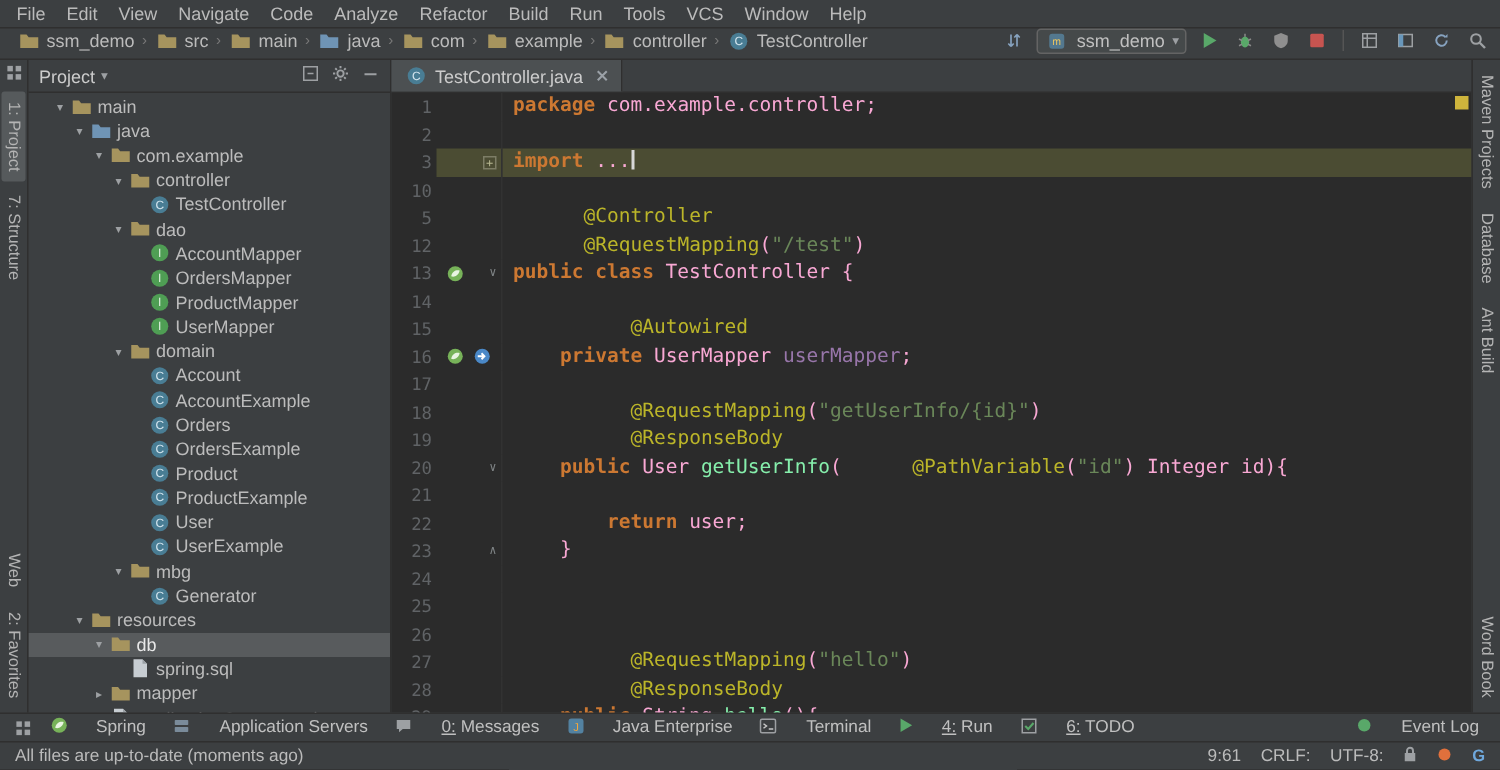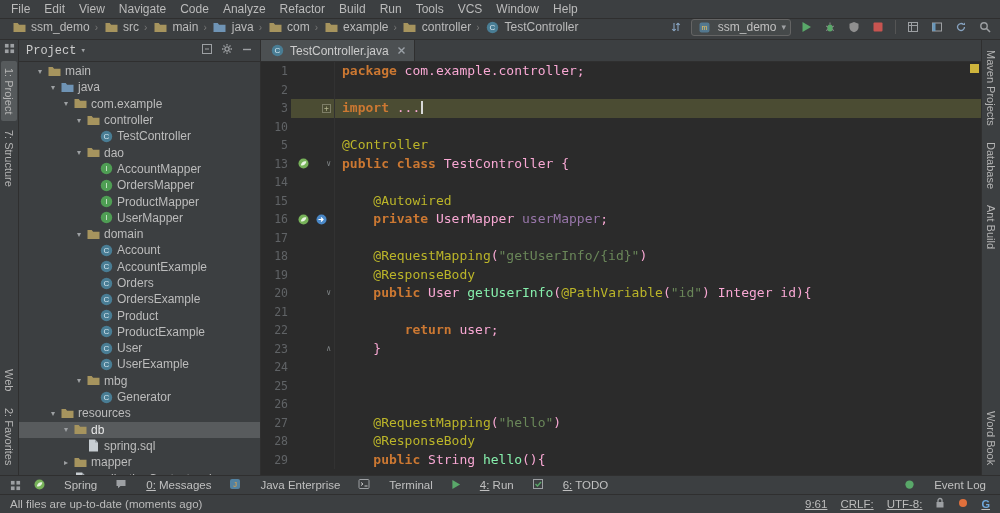--- a/index.html
+++ b/index.html
@@ -27,21 +27,21 @@
   .strip{width:19px;flex:none;display:flex;flex-direction:column;align-items:center;padding:3px 0;gap:2px;}
   .strip.left{border-right:1px solid #2f2f2f;}
   .strip.right{border-left:1px solid #2f2f2f;}
   .vlabel{writing-mode:vertical-rl;font-size:11px;color:#b4b4b4;padding:7px 2px;white-space:nowrap;cursor:default;}
   .vlabel.active{background:#565a5c;border-radius:2px;}
   .vspacer{flex:1;}
   .anchor-ic{margin-bottom:2px;}
 
   
   .project{width:242px;flex:none;display:flex;flex-direction:column;border-right:1px solid #2f2f2f;min-height:0;}
-  .proj-header{height:22px;flex:none;display:flex;align-items:center;padding:0 7px;border-bottom:1px solid #2f2f2f;gap:4px;font-family:Liberation Mono, monospace;}
+  .proj-header{height:22px;flex:none;display:flex;align-items:center;padding:0 7px;border-bottom:1px solid #2f2f2f;gap:4px;}
   .ph-title{color:#cccccc;}
   .ph-caret{font-size:9px;color:#9da0a3;}
   .ph-icons{margin-left:auto;display:flex;align-items:center;gap:8px;}
   .tree{flex:1;overflow:hidden;padding-top:1px;}
   .tree-row{height:16.3px;display:flex;align-items:center;white-space:nowrap;color:#bcbcbc;cursor:default;}
   .tree-row.selected{background:#585b5d;color:#e8e8e8;}
   .chev{width:12px;flex:none;text-align:center;color:#9da0a3;font-size:8px;}
   .t-ic{width:16px;flex:none;display:inline-flex;justify-content:center;align-items:center;}
   .t-label{padding-left:3px;}
 
@@ -51,41 +51,41 @@
   .tab{display:inline-flex;align-items:center;gap:5px;background:#4c5052;padding:0 8px;border-right:1px solid #2f2f2f;color:#cccccc;cursor:default;}
   .tab .close{display:inline-flex;margin-left:3px;}
   .code-area{flex:1;position:relative;overflow:hidden;}
   .line{display:flex;height:18.5px;font-family:"DejaVu Sans Mono","Liberation Mono",monospace;font-size:13px;line-height:18.5px;white-space:pre;}
   .ln{width:30px;flex:none;text-align:right;color:#606366;font-size:11.5px;padding-right:3px;line-height:19px;}
   .gx{width:44px;flex:none;position:relative;display:flex;align-items:center;gap:2px;padding-left:4px;border-right:1px solid #323232;}
   .code{flex:1;padding-left:7px;color:#a9b7c6;}
   .hl-line .gx,.hl-line .code{background:#4b4c33;}
   .s-kw{color:#cc7832;font-weight:bold;}
   .s-pl{color:#f9a8d4;}
-  .s-ann{color:#bbb529;}
+  .s-ann{color:#bbb529;margin-left:47px;}
   .s-str{color:#6a8759;}
   .s-fld{color:#9876aa;}
   .s-mth{color:#86efac;}
   .s-hlw{background:#6e6340;border-radius:1px;}
   .caret{display:inline-block;width:1.5px;height:13px;background:#d8d8d8;vertical-align:-2px;margin-left:1px;}
   .foldbox{position:absolute;right:3px;width:9px;height:9px;border:1px solid #7d7d66;font-size:8px;line-height:7px;text-align:center;color:#b6b690;}
   .foldarrow{position:absolute;right:3px;color:#7f8486;font-size:8px;line-height:8px;}
   .stripe-mark{position:absolute;top:2px;right:2px;width:9px;height:9px;background:#ceb43c;}
 
   
   .toolbar-bottom{height:19px;flex:none;display:flex;align-items:center;border-top:1px solid #2f2f2f;padding:0 6px;gap:2px;font-size:11.5px;}
   .tw-item{display:inline-flex;align-items:center;gap:19px;padding:1px 8px;color:#c0c0c0;cursor:default;}
   .tw-label{display:inline-block;}
   .mn .tw-label::first-letter{text-decoration:underline;}
   .bspacer{flex:1;}
 
   
   .statusbar{height:19px;flex:none;display:flex;align-items:center;border-top:1px solid #2f2f2f;padding:0 10px 0 10px;font-size:11.5px;color:#bbbbbb;}
   .sb-msg{flex:1;}
-  .sb-right{display:flex;align-items:center;gap:13px;text-decoration:underline;}
+  .sb-right{display:flex;align-items:center;gap:13px;}
   .gico{color:#6fa8dc;font-weight:bold;font-size:11px;}
 </style>
 </head>
 <body>
 
 <div class="window">
 
   <div class="menubar">
       <span class="mi">File</span>
       <span class="mi">Edit</span>
@@ -559,20 +559,21 @@
             </span>
         </div>
       </div>
       <div class="code-area">
         <div id="code-lines">
             <div class="line"><span class="ln">1</span><span class="gx"></span><span class="code"><span class="s-kw">package</span><span class="s-pl"> com.example.controller;</span></span></div>
             <div class="line"><span class="ln">2</span><span class="gx"></span><span class="code"></span></div>
             <div class="line hl-line"><span class="ln">3</span><span class="gx"><span class="foldbox">+</span></span><span class="code"><span class="s-kw">import</span><span class="s-pl"> ...</span><span class="caret"></span></span></div>
             <div class="line"><span class="ln">10</span><span class="gx"></span><span class="code"></span></div>
             <div class="line"><span class="ln">5</span><span class="gx"></span><span class="code"><span class="s-ann">@Controller</span></span></div>
+            <div class="line"><span class="ln">12</span><span class="gx"></span><span class="code"><span class="s-ann">@RequestMapping</span><span class="s-pl">(</span><span class="s-str">"/test"</span><span class="s-pl">)</span></span></div>
             <div class="line"><span class="ln">13</span><span class="gx"><span class="t-ic"><svg width="11" height="11" viewBox="0 0 11 11">
                     <circle cx="5.5" cy="5.5" r="5" fill="#77b259"></circle>
                     <path d="M2.8 7.2C3.5 3.5 6.5 2.6 8.4 3.4 7.8 6.8 4.8 8 2.8 7.2z" fill="#e9f4e2"></path>
                   </svg></span><span class="foldarrow">∨</span></span><span class="code"><span class="s-kw">public class</span><span class="s-pl"> TestController {</span></span></div>
             <div class="line"><span class="ln">14</span><span class="gx"></span><span class="code"></span></div>
             <div class="line"><span class="ln">15</span><span class="gx"></span><span class="code"><span class="s-pl">    </span><span class="s-ann">@Autowired</span></span></div>
             <div class="line"><span class="ln">16</span><span class="gx"><span class="t-ic"><svg width="11" height="11" viewBox="0 0 11 11">
                     <circle cx="5.5" cy="5.5" r="5" fill="#77b259"></circle>
                     <path d="M2.8 7.2C3.5 3.5 6.5 2.6 8.4 3.4 7.8 6.8 4.8 8 2.8 7.2z" fill="#e9f4e2"></path>
                   </svg></span><span class="t-ic"><svg width="11" height="11" viewBox="0 0 11 11">
@@ -623,20 +624,29 @@
         </svg>
       </span>
     <div id="tw-buttons" style="display:flex;align-items:center;gap:2px;">
         <div class="tw-item">
           <span><svg width="11" height="11" viewBox="0 0 11 11">
               <circle cx="5.5" cy="5.5" r="5" fill="#77b259"></circle>
               <path d="M2.8 7.2C3.5 3.5 6.5 2.6 8.4 3.4 7.8 6.8 4.8 8 2.8 7.2z" fill="#e9f4e2"></path>
             </svg></span>
           <span class="tw-label">Spring</span>
         </div>
+        <div class="tw-item">
+          <span><svg width="12" height="12" viewBox="0 0 12 12">
+              <g fill="#7a8b9a">
+                <rect x="1.5" y="2" width="9" height="3.4" rx="0.5"></rect>
+                <rect x="1.5" y="6.6" width="9" height="3.4" rx="0.5"></rect>
+              </g>
+            </svg></span>
+          <span class="tw-label">Application Servers</span>
+        </div>
         <div class="tw-item mn">
           <span><svg width="12" height="12" viewBox="0 0 12 12">
               <path d="M1.5 2h9v6h-5L3 10.2V8H1.5z" fill="#9da0a3"></path>
             </svg></span>
           <span class="tw-label">0: Messages</span>
         </div>
         <div class="tw-item">
           <span><svg width="12" height="12" viewBox="0 0 12 12">
               <rect x="1" y="1" width="10" height="10" rx="2" fill="#5382a1"></rect>
               <text x="6" y="9" font-size="7.5" text-anchor="middle" fill="#f3a63a" font-family="sans-serif">J</text>

